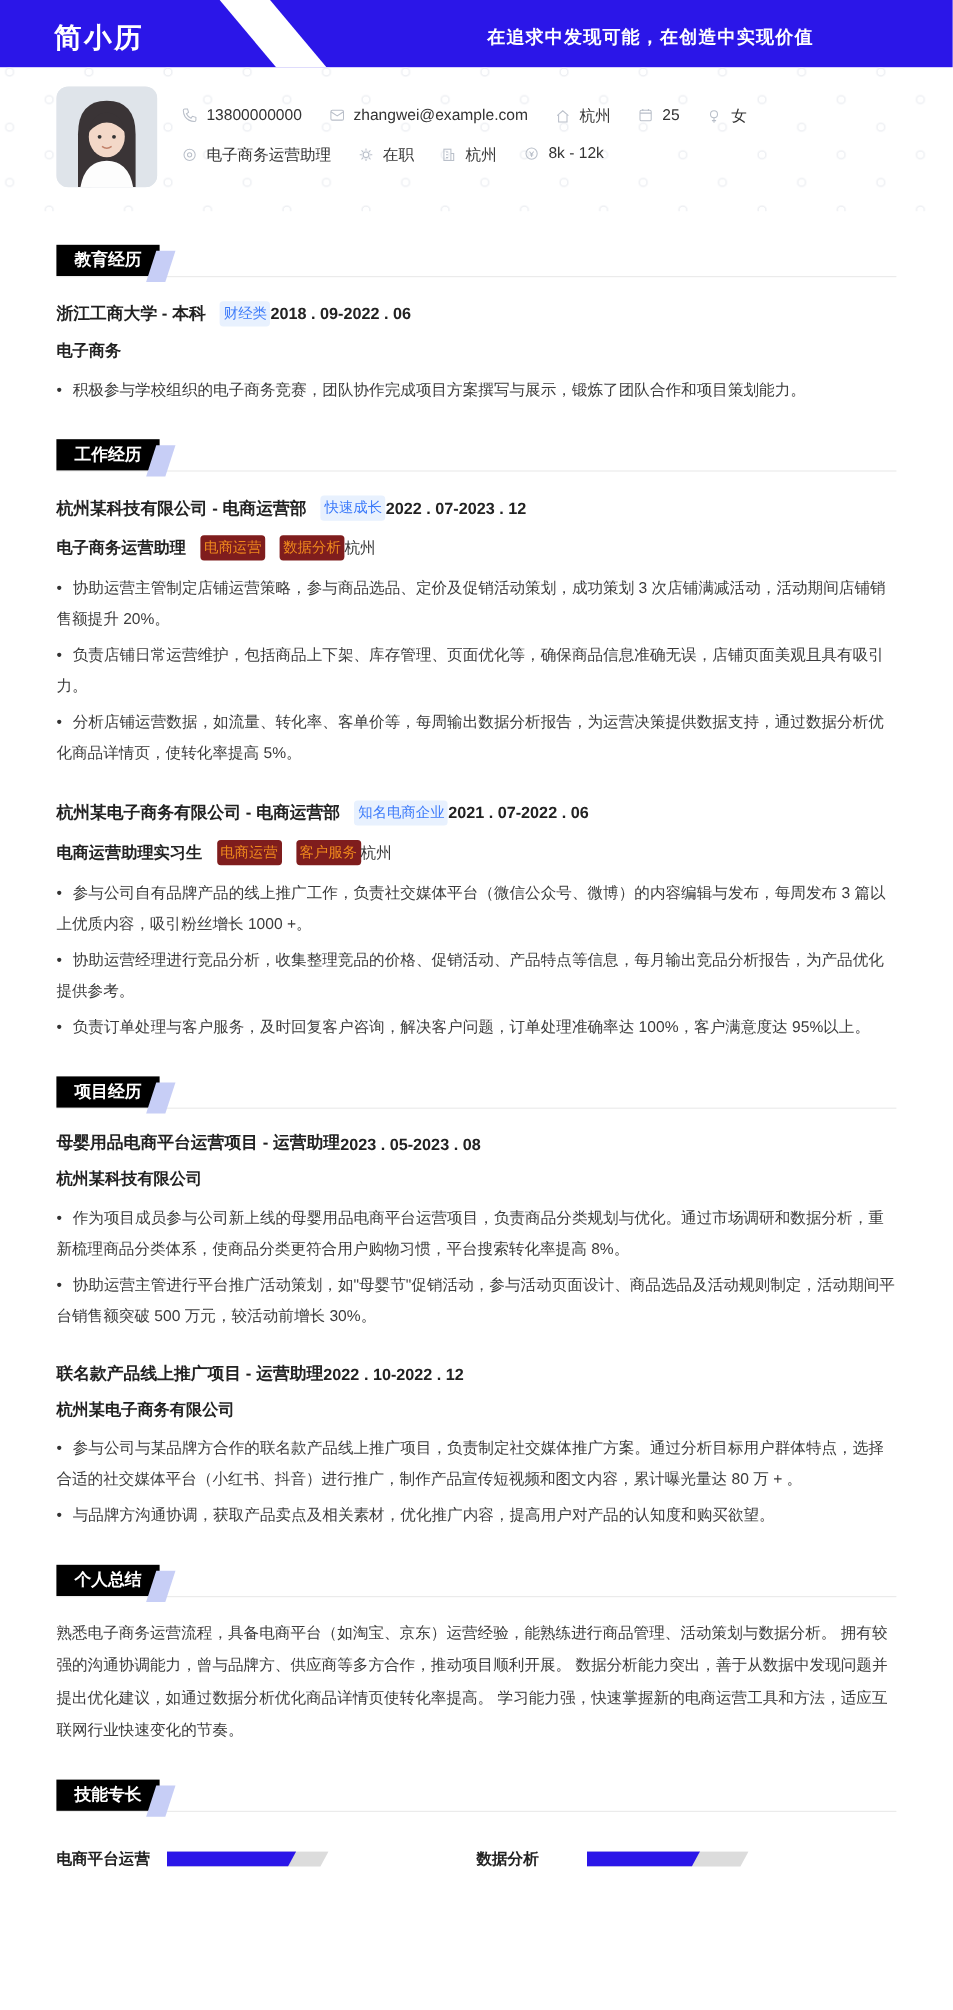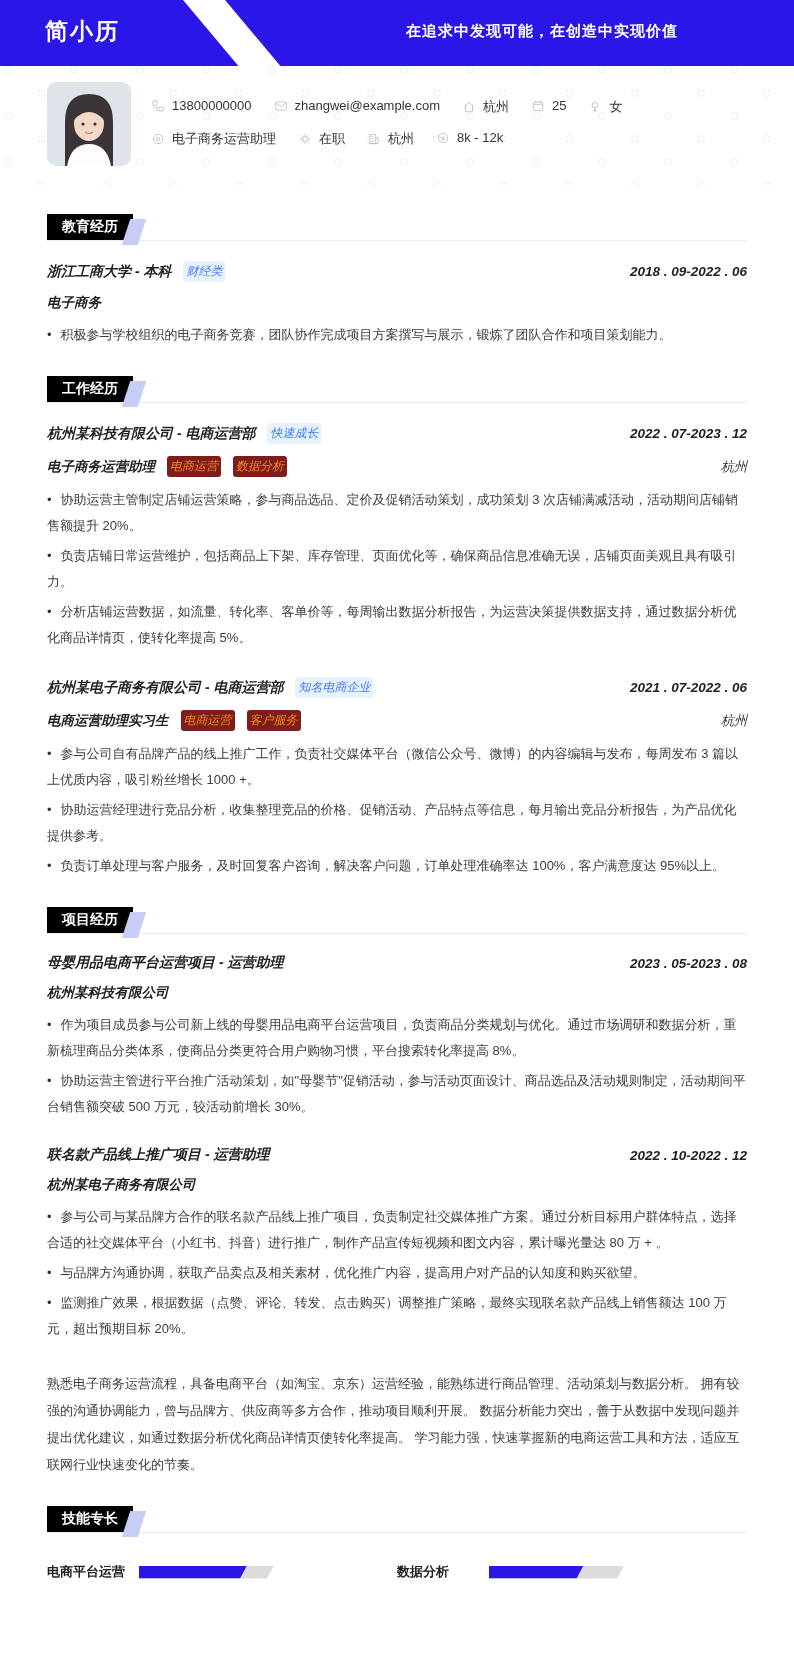--- a/index.html
+++ b/index.html
@@ -4,21 +4,21 @@
 <style>
   * { margin:0; padding:0; box-sizing:border-box; }
   html,body { background:#fff; }
   body {
     width:794px; margin:0 auto;
     font-family:"Liberation Sans","DejaVu Sans",sans-serif;
     color:#333;
   }
   
   .banner {
-    position:relative; height:66px; background:#2B16E8;
+    position:relative; height:56px; background:#2B16E8;
     overflow:hidden; color:#fff;
   }
   .logo {
     position:absolute; left:45px; top:16px;
     font-size:23px; font-weight:700; letter-spacing:2px;
   }
   .banner-stripe {
     position:absolute; top:-8px; left:212px; width:42px; height:85px;
     background:#fff; transform:skewX(40deg);
   }
@@ -53,21 +53,21 @@
     position:relative; display:inline-block; z-index:1;
     background:#000000; color:#fff; font-size:14px; font-weight:700;
     padding:4px 15px; margin-bottom:0;
   }
   .badge::after {
     content:""; position:absolute; z-index:-1; right:-9px; top:5px;
     width:16px; height:100%; background:#c7cef6; transform:skewX(-18deg);
   }
   
   .entry { margin-top:20px; }
-  .row { display:flex; justify-content:space-between; align-items:center;font-style:italic; }
+  .row { display:flex; align-items:center; }
   .row + .row { margin-top:12px; }
   .e-title { font-size:14px; font-weight:700; color:#222; display:flex; align-items:center; }
   .e-sub   { font-size:13.5px; font-weight:700; color:#222; display:flex; align-items:center; }
   .e-date  { font-size:13.5px; font-weight:700; color:#222; white-space:nowrap; }
   .e-loc   { font-size:13px; color:#333; }
   .tag {
     font-size:12px; font-weight:400; padding:2px 3px; border-radius:3px;
     margin-left:12px; white-space:nowrap;
   }
   .tag.blue   { color:#3D7BFA; background:#E8F1FE; }
@@ -299,26 +299,28 @@
       <div class="row">
         <span class="e-title">联名款产品线上推广项目 - 运营助理</span>
         <span class="e-date">2022 . 10-2022 . 12</span>
       </div>
       <div class="row">
         <span class="e-sub">杭州某电子商务有限公司</span>
       </div>
       <div class="bullets">
         <p class="bullet"><span class="dot">•</span><span>参与公司与某品牌方合作的联名款产品线上推广项目，负责制定社交媒体推广方案。通过分析目标用户群体特点，选择合适的社交媒体平台（小红书、抖音）进行推广，制作产品宣传短视频和图文内容，累计曝光量达 80 万 + 。</span></p>
         <p class="bullet"><span class="dot">•</span><span>与品牌方沟通协调，获取产品卖点及相关素材，优化推广内容，提高用户对产品的认知度和购买欲望。</span></p>
-        <p class="bullet"><span class="dot">•</span><span>监测推广效果，根据数据（点赞、评论、转发、点击购买）调整推广策略，最终实现联名款产品线上销售额达 100 万元，超出预期目标 20%。</span></p>
-      </div>
-    </div>
-  </div>
-
-  <div class="section">
+      </div>
+    </div>
+  </div>
+
+  <div class="section">
+    <div class="sec-head">
+      <span class="badge">个人总结</span>
+    </div>
     <p class="plain">熟悉电子商务运营流程，具备电商平台（如淘宝、京东）运营经验，能熟练进行商品管理、活动策划与数据分析。 拥有较强的沟通协调能力，曾与品牌方、供应商等多方合作，推动项目顺利开展。 数据分析能力突出，善于从数据中发现问题并提出优化建议，如通过数据分析优化商品详情页使转化率提高。 学习能力强，快速掌握新的电商运营工具和方法，适应互联网行业快速变化的节奏。</p>
   </div>
 
   <div class="section">
     <div class="sec-head">
       <span class="badge">技能专长</span>
     </div>
     <div class="skill-grid">
       <div class="skill">
         <span class="skill-name">电商平台运营</span>

